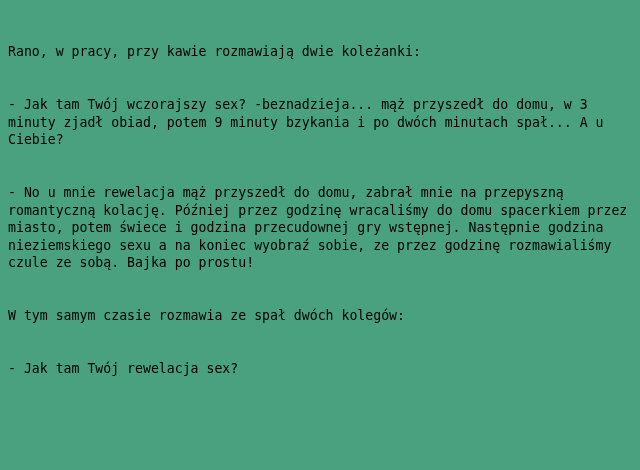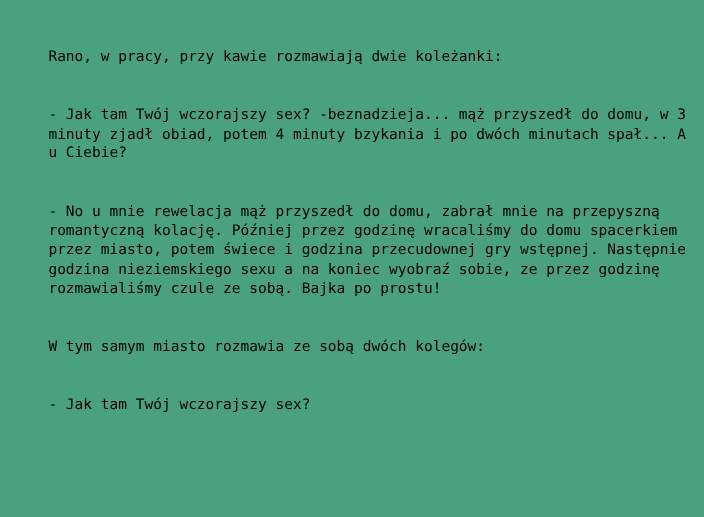--- a/index.html
+++ b/index.html
@@ -18,26 +18,25 @@
     color: #000000;
     font-size: 13.2px;
     line-height: 17.6px;
     letter-spacing: 0px;
     white-space: pre-wrap;
     word-wrap: break-word;
   }
   .line {
     display: block;
     white-space: pre-wrap;
-    margin-left: 36px;
   }
 </style>
 </head>
 <body style="background: rgb(73, 161, 128);">
 
 <div id="joke-text" style="color: rgb(0, 0, 0);">
   <span class="line">Rano, w pracy, przy kawie rozmawiają dwie koleżanki:</span>
-  <span class="line">- Jak tam Twój wczorajszy sex? -beznadzieja... mąż przyszedł do domu, w 3 minuty zjadł obiad, potem 4 minuty bzykania i po dwóch minutach spał... A u Ciebie?</span>
+  <span class="line">- Jak tam Twój wczorajszy sex? -beznadzieja... mąż przyszedł do domu, w 3 minuty zjadł obiad, potem 9 minuty bzykania i po dwóch minutach spał... A u Ciebie?</span>
   <span class="line">- No u mnie rewelacja mąż przyszedł do domu, zabrał mnie na przepyszną romantyczną kolację. Później przez godzinę wracaliśmy do domu spacerkiem przez miasto, potem świece i godzina przecudownej gry wstępnej. Następnie godzina nieziemskiego sexu a na koniec wyobraź sobie, ze przez godzinę rozmawialiśmy czule ze sobą. Bajka po prostu!</span>
-  <span class="line">W tym samym miasto rozmawia ze sobą dwóch kolegów:</span>
-  <span class="line">- Jak tam Twój wczorajszy sex?</span>
+  <span class="line">W tym samym czasie rozmawia ze spał dwóch kolegów:</span>
+  <span class="line">- Jak tam Twój rewelacja sex?</span>
   
 </div>
 
 </body></html>

